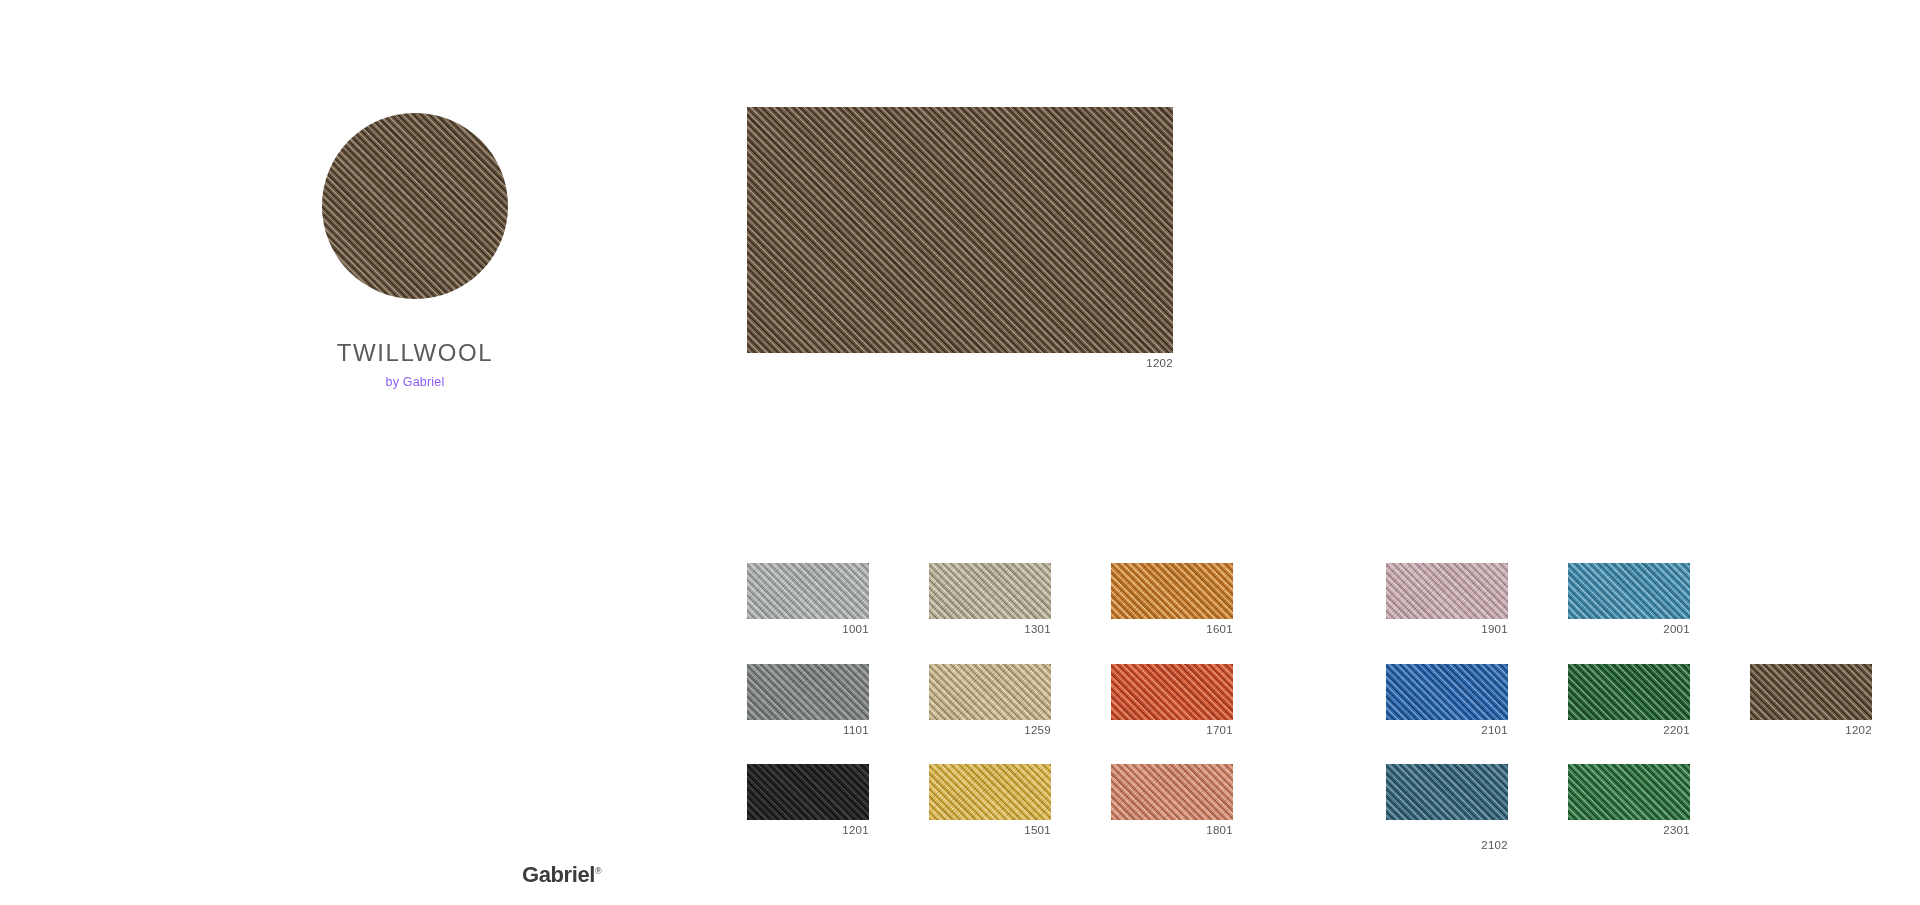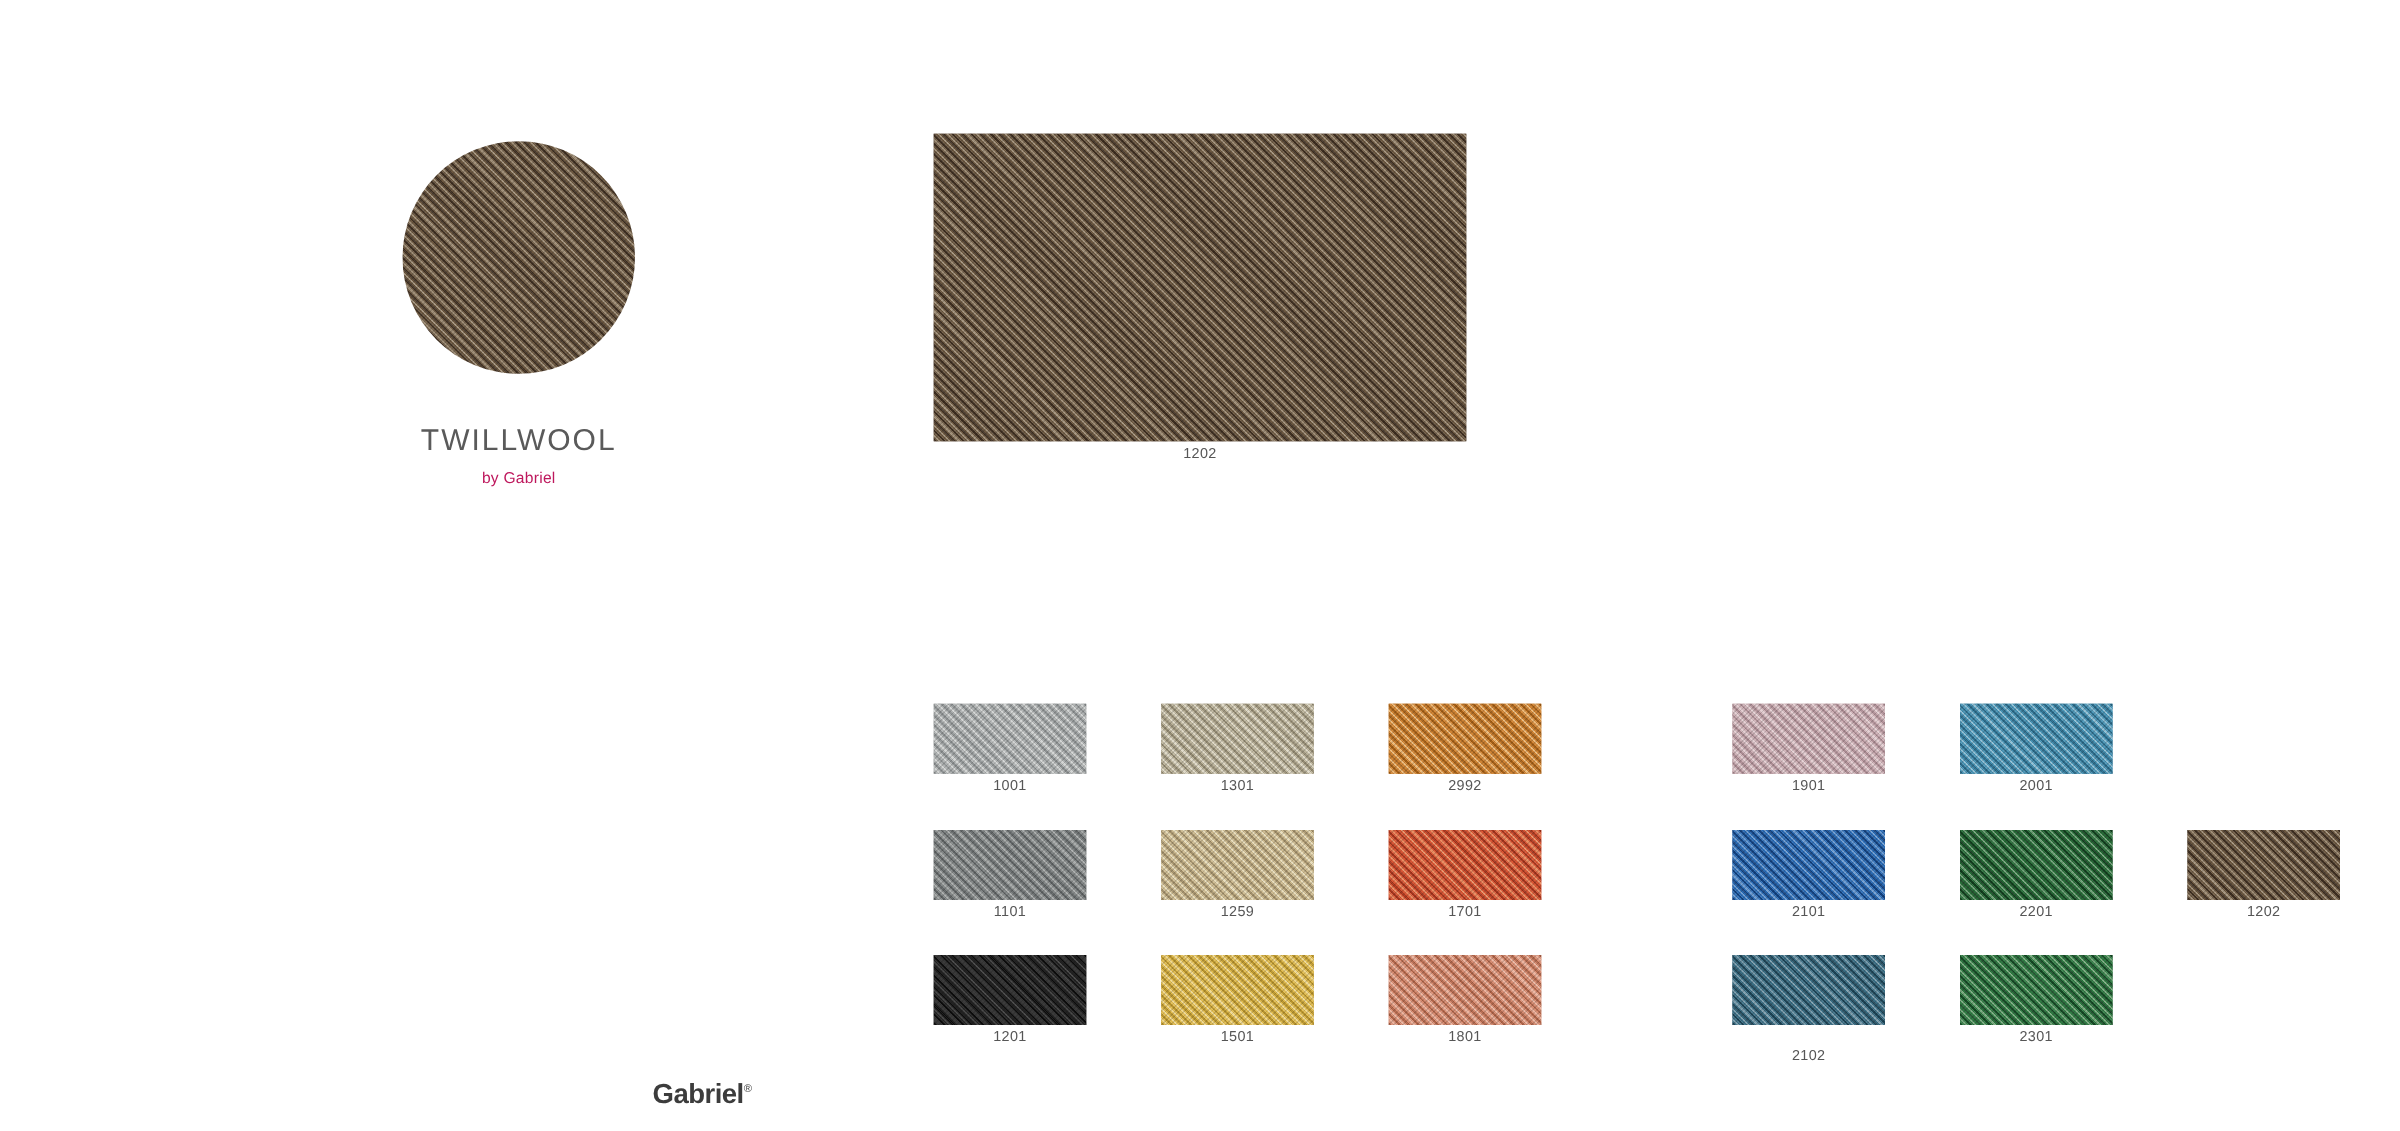--- a/index.html
+++ b/index.html
@@ -49,31 +49,31 @@
     width:186px;height:186px;border-radius:50%;
     --base:#5b4a38; --dark:#463527; --mid:#6d5a44; --light:#9b8a74;
     box-shadow:0 0 0 0 rgba(0,0,0,0);
   }
   #brand-title{
     margin-top:42px;
     font-size:24px;letter-spacing:1.6px;color:#5a5a5a;font-weight:400;
     line-height:1;
   }
   #brand-sub{
-    margin-top:10px;font-size:12.5px;color:#be185d;font-weight:400;letter-spacing:.2px;
+    margin-top:10px;font-size:12.5px;color:#8b5cf6;font-weight:400;letter-spacing:.2px;
   }
 
   
   #hero-wrap{position:absolute;left:747px;top:107px;width:426px;}
   #hero-swatch{
     width:426px;height:246px;
     --base:#5b4a38; --dark:#3f2f21; --mid:#6b5740; --light:#a08f78;
   }
   .swatch-label{
-    font-size:11.5px;color:#565656;text-align:center;margin-top:5px;letter-spacing:.3px;
+    font-size:11.5px;color:#565656;text-align:right;margin-top:5px;letter-spacing:.3px;
     line-height:1;
   }
 
   
   .grid{position:absolute;display:grid;grid-template-columns:repeat(3,152px);
         column-gap:30px;row-gap:28px;}
   #grid-left{left:747px;top:563px;}
   #grid-right{left:1386px;top:563px;}
   .cell{width:152px;}
   .cell.empty{visibility:hidden;}
@@ -108,21 +108,21 @@
       <div class="cell">
         <div class="cell-swatch weave" style="--base: #a8abab; --dark: #8d9192; --mid: #b0b3b3; --light: #d2d4d3;"></div>
         <div class="swatch-label" style="color: rgb(86, 86, 86);">1001</div>
       </div>
       <div class="cell">
         <div class="cell-swatch weave" style="--base: #b2aa93; --dark: #958c74; --mid: #bcb49c; --light: #ded8c6;"></div>
         <div class="swatch-label" style="color: rgb(86, 86, 86);">1301</div>
       </div>
       <div class="cell">
         <div class="cell-swatch weave" style="--base: #c87a22; --dark: #a55f15; --mid: #d08434; --light: #edbb7b;"></div>
-        <div class="swatch-label" style="color: rgb(86, 86, 86);">2992</div>
+        <div class="swatch-label" style="color: rgb(86, 86, 86);">1601</div>
       </div>
       <div class="cell">
         <div class="cell-swatch weave" style="--base: #797d7d; --dark: #5f6364; --mid: #838787; --light: #a9acab;"></div>
         <div class="swatch-label" style="color: rgb(86, 86, 86);">1101</div>
       </div>
       <div class="cell">
         <div class="cell-swatch weave" style="--base: #c4b184; --dark: #a3906a; --mid: #ccba90; --light: #e7dcbb;"></div>
         <div class="swatch-label" style="color: rgb(86, 86, 86);">1259</div>
       </div>
       <div class="cell">

